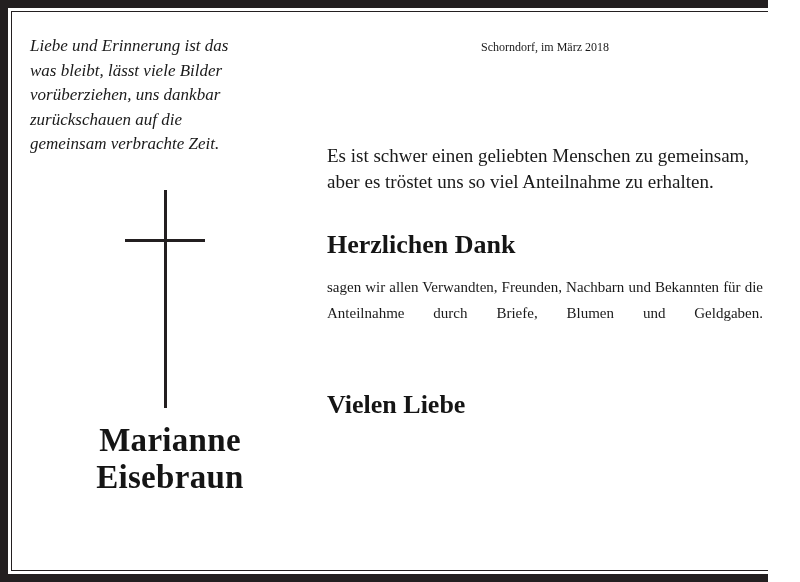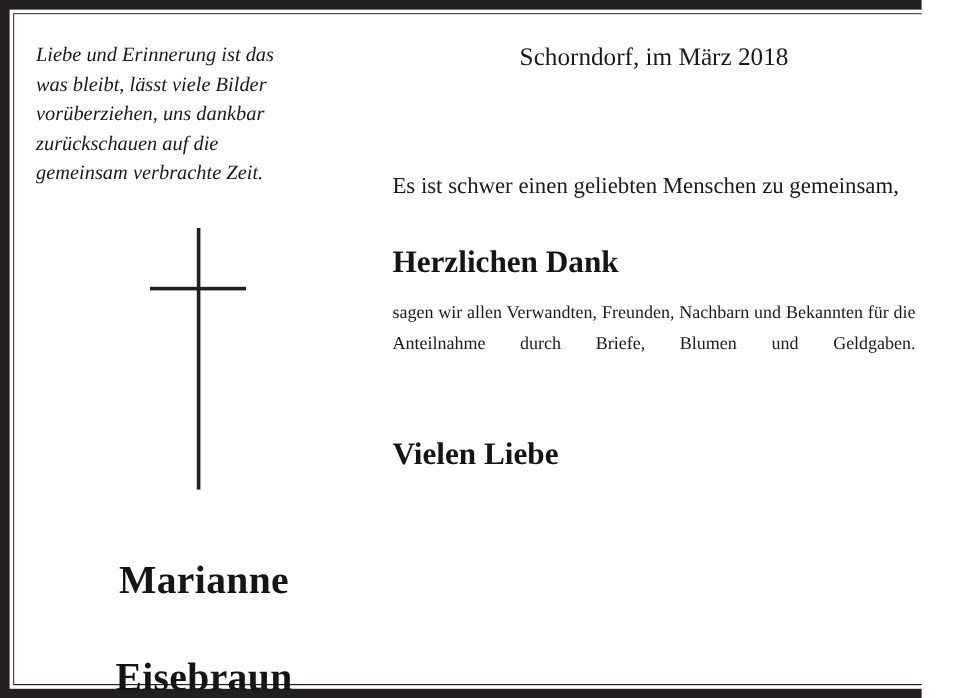--- a/index.html
+++ b/index.html
@@ -92,32 +92,32 @@
     left: 0;
     top: 388px;
     width: 280px;
     text-align: center;
     font-weight: bold;
     font-size: 33px;
     line-height: 37px;
     letter-spacing: 0.3px;
     color: #151515;
   }
-  .deceased-name span { display: block; margin-top: 44px; }
+  .deceased-name span { display: block; }
 
   
   .col-right {
     position: absolute;
     left: 315px;
     top: 22px;
     width: 436px;
   }
   .dateline {
     text-align: center;
-    font-size: 21px;
+    font-size: 12px;
     line-height: 26px;
     color: #1a1a1a;
     margin-bottom: 17px;
   }
   .intro {
     margin-top: 83px;
     font-size: 19px;
     line-height: 26px;
     text-align: left;
     color: #1a1a1a;
@@ -176,20 +176,21 @@
         <span>Eisebraun</span>
       </div>
     </div>
 
     <div class="col-right">
 
       <div class="dateline">Schorndorf, im März 2018</div>
 
       <div class="intro">
         <span>Es ist schwer einen geliebten Menschen zu gemeinsam,</span>
+        <span>aber es tröstet uns so viel Anteilnahme zu erhalten.</span>
       </div>
 
       <div class="thanks-heading h-herzlichen">Herzlichen Dank</div>
       <div class="para last-line-left">sagen wir allen Verwandten, Freunden, Nachbarn und Bekannten für die Anteilnahme durch Briefe, Blumen und Geldgaben.</div>
 
       <div class="thanks-heading h-vielen">Vielen Liebe</div>
 
     </div>
   </div>
 </div>

